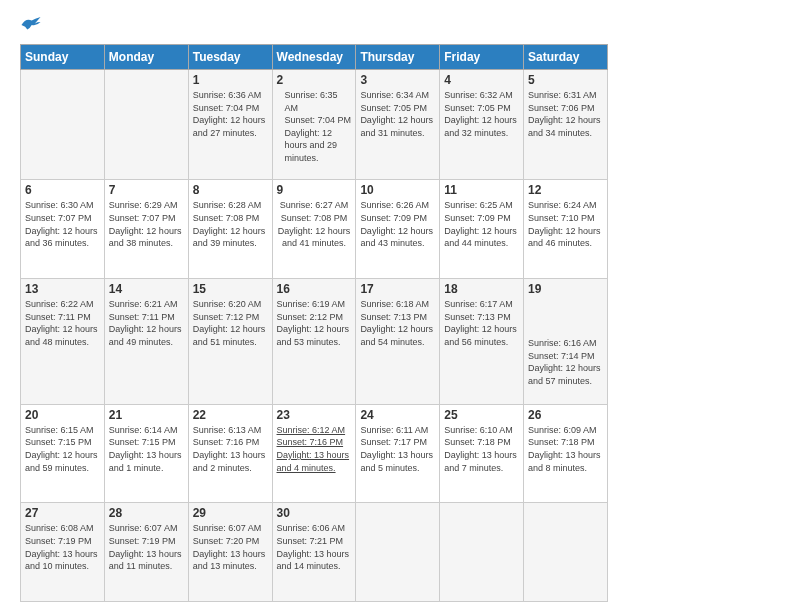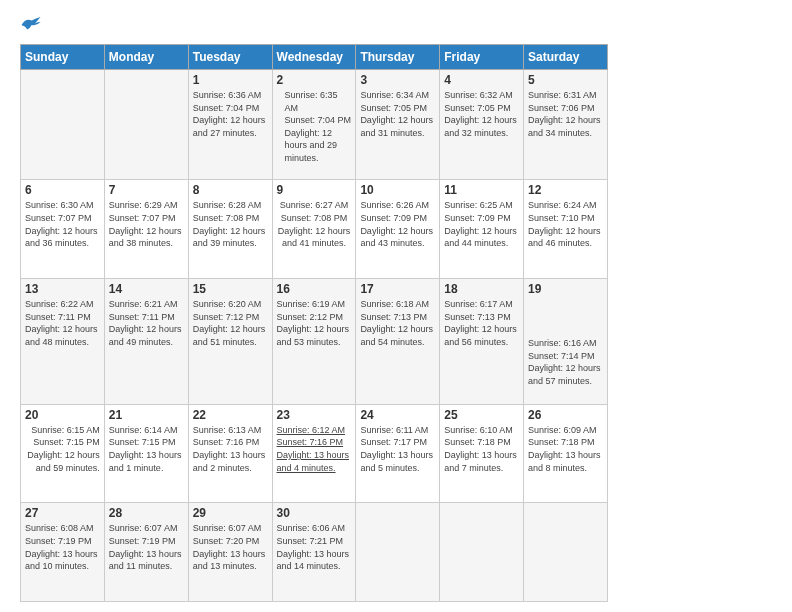--- a/index.html
+++ b/index.html
@@ -247,21 +247,21 @@
           <td>
             <span class="day-number">19</span>
             <div class="day-info" style="white-space: pre-line; margin-top: 41px;">Sunrise: 6:16 AM
 Sunset: 7:14 PM
 Daylight: 12 hours and 57 minutes.</div>
           </td>
         </tr>
         <tr>
           <td>
             <span class="day-number">20</span>
-            <div class="day-info" style="white-space: pre-line; text-align: right;">Sunrise: 6:15 AM
+            <div class="day-info" style="white-space: pre-line;">Sunrise: 6:15 AM
 Sunset: 7:15 PM
 Daylight: 12 hours and 59 minutes.</div>
           </td>
           <td>
             <span class="day-number">21</span>
             <div class="day-info" style="white-space: pre-line;">Sunrise: 6:14 AM
 Sunset: 7:15 PM
 Daylight: 13 hours and 1 minute.</div>
           </td>
           <td>

